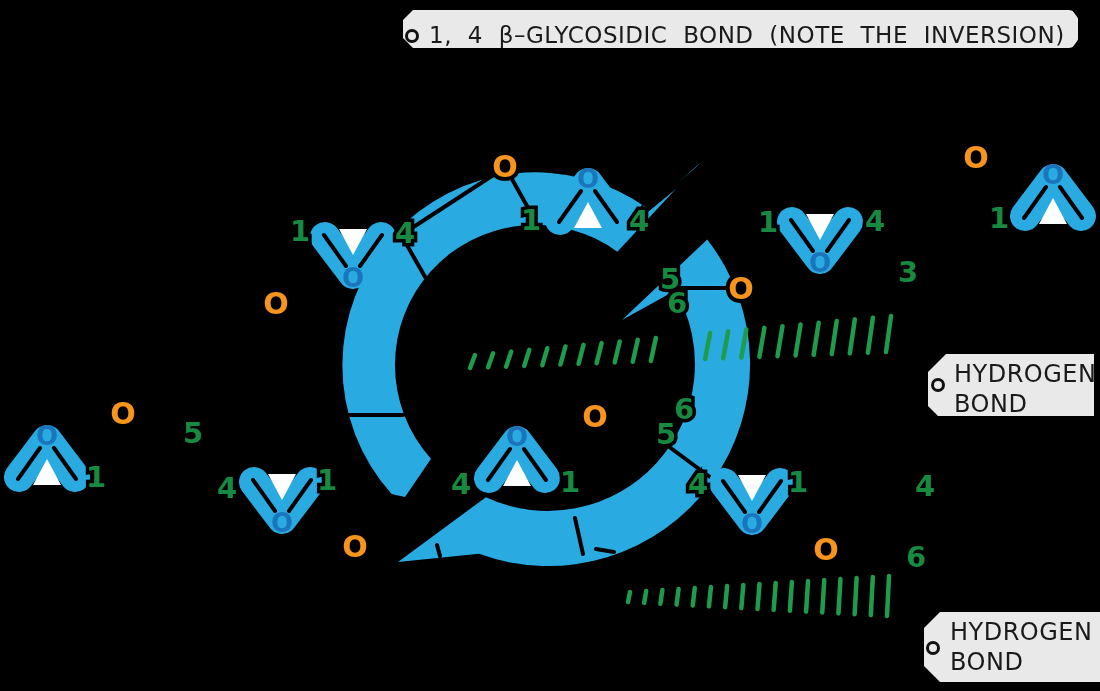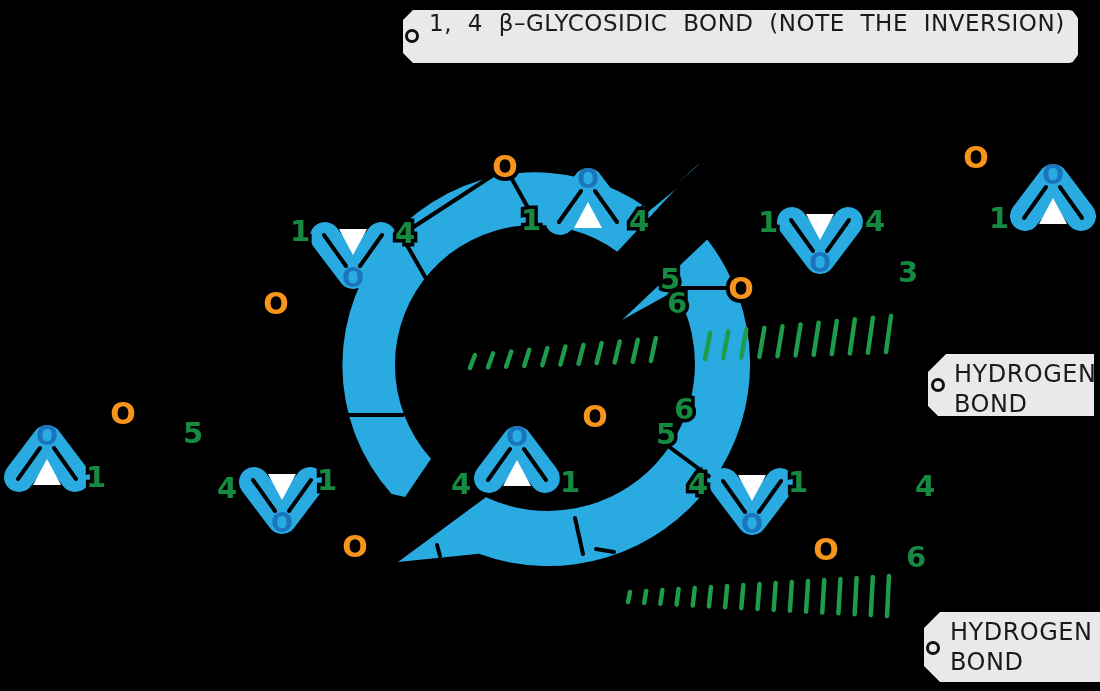--- a/index.html
+++ b/index.html
@@ -1,22 +1,22 @@
 <!DOCTYPE html>
 <html><head>
 <meta charset="utf-8">
 <style>
   html,body{margin:0;padding:0;background:#000;}
   #stage{position:relative;width:1100px;height:691px;background:#000;overflow:hidden;
          font-family:"DejaVu Sans",sans-serif;}
   #diagram{position:absolute;left:0;top:0;}
   .tag{position:absolute;background:#E9E9E9;color:#1A1A1A;box-sizing:border-box;}
-  .tag-title{left:403px;top:10px;width:675px;height:53px;border-radius:9px;
+  .tag-title{left:403px;top:10px;width:675px;height:38px;border-radius:9px;
              font-size:23px;letter-spacing:.5px;word-spacing:8px;white-space:nowrap;
-             display:flex;align-items:flex-start;padding-left:26px;
+             display:flex;align-items:flex-end;padding-left:26px;
              clip-path:polygon(10px 0,calc(100% - 6px) 0,100% 8px,100% calc(100% - 8px),
                        calc(100% - 6px) 100%,10px 100%,0 calc(100% - 10px),0 10px);}
   .tag-hb{font-size:24px;line-height:30px;letter-spacing:.5px;padding:5px 0 0 26px;}
   .tag-hb1{left:928px;top:354px;width:166px;height:62px;
            clip-path:polygon(18px 0,100% 0,100% 100%,10px 100%,0 calc(100% - 10px),0 18px);}
   .tag-hb2{left:924px;top:612px;width:176px;height:70px;
            clip-path:polygon(16px 0,100% 0,100% 100%,16px 100%,0 calc(100% - 16px),0 16px);}
   .tag-hole{position:absolute;width:8px;height:8px;border:3px solid #111;border-radius:50%;
             background:transparent;}
   .hole-title{left:2px;top:19px;}

